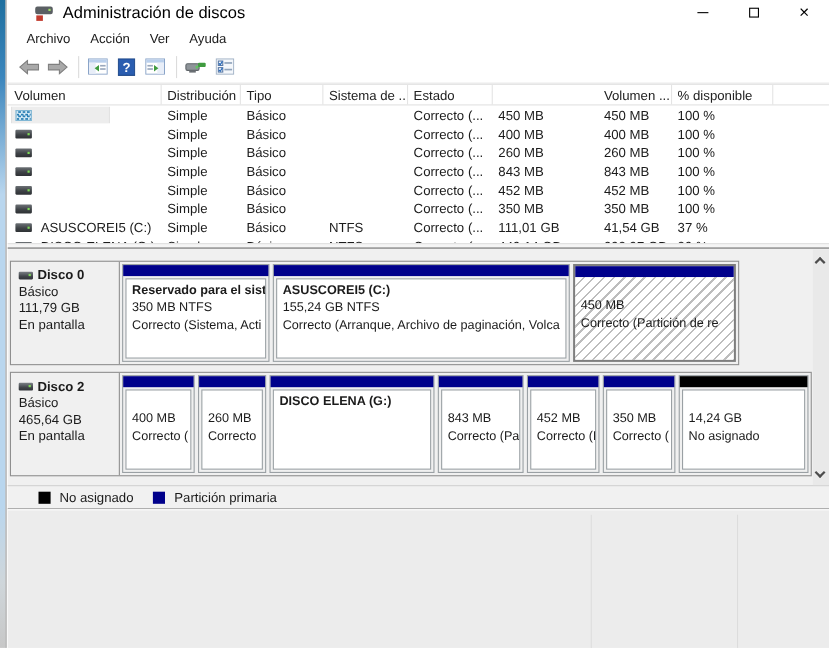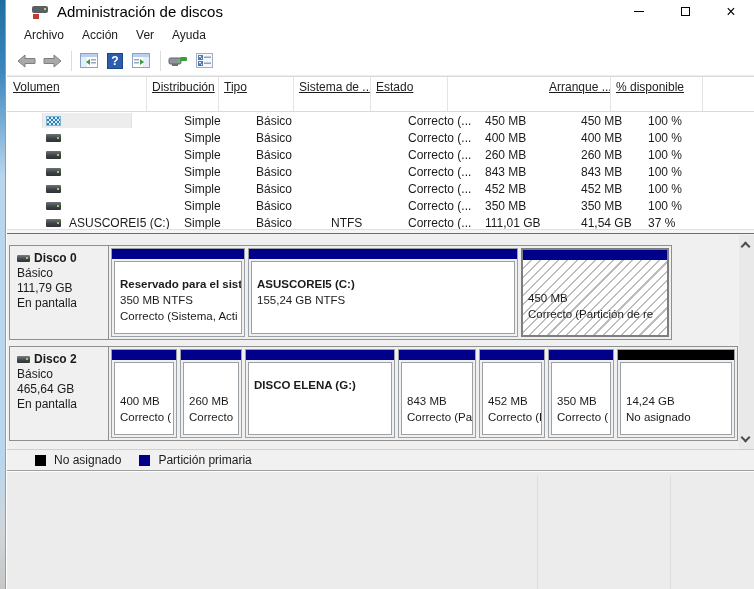--- a/index.html
+++ b/index.html
@@ -29,25 +29,25 @@
   
   .menubar { height:23px; display:flex; align-items:center; padding-left:8px; flex:none; }
   .menu-item { padding:2px 9px; }
 
   
   .toolbar { height:30px; display:flex; align-items:center; padding-left:7px; flex:none; border-bottom:1px solid #ececec; }
   .tbtn { width:24px; height:24px; display:flex; align-items:center; justify-content:center; margin-right:2px; }
   .tsep { width:1px; height:20px; background:#dcdcdc; margin:0 5px; }
 
   
-  .lv-header { height:36px; display:flex; border-top:1px solid #dadada; border-bottom:1px solid #dadada; flex:none; background:#fff;text-decoration:underline; }
+  .lv-header { height:20px; display:flex; border-top:1px solid #dadada; border-bottom:1px solid #dadada; flex:none; background:#fff; }
   .lv-hcell { height:100%; padding:3px 4px 0 5px; border-right:1px solid #e4e4e4; color:#222; overflow:hidden; white-space:nowrap; flex:none; }
   .lv-hcell.first { padding-left:6px; }
   .lv-hcell.fill { flex:1; border-right:none; }
-  .lv-body { flex:1; overflow:hidden; background:#fff;padding-left:32px; }
+  .lv-body { flex:1; overflow:hidden; background:#fff; }
   .lv-row { height:17px; display:flex; align-items:center; }
   .lv-cell { padding:0 5px; white-space:nowrap; overflow:hidden; flex:none; }
   .vol-wrap { display:flex; align-items:center; height:15px; width:88px; padding-left:3px; }
   .vol-wrap.hl { background:#ededed; outline:1px solid #e2e2e2; }
   .icon-drive { width:15px; height:8px; background:linear-gradient(#6d7276,#3f4347 55%,#2e3134); border-radius:1px; margin-right:8px; position:relative; flex:none; }
   .icon-drive::after { content:""; position:absolute; right:2px; top:3px; width:2px; height:2px; background:#7ed957; }
   .icon-sel { width:15px; height:10px; margin-right:8px; flex:none;
     background-image:repeating-conic-gradient(#2a7fb5 0% 25%, #d7ecf7 0% 50%);
     background-size:4px 4px; border:1px solid #7fb6d4; }
 
@@ -57,21 +57,21 @@
   
   .graphpane { height:216px; flex:none; background:#f0f0f0; border-top:1px solid #6e6e6e; position:relative; }
   .disk-row { position:absolute; left:2px; height:95px; display:flex; border:1px solid #8f8f8f; background:#f0f0f0; }
   .disk-label { width:99px; flex:none; border-right:1px solid #8f8f8f; padding:5px 7px; line-height:15px; }
   .disk-label .dname { font-weight:bold; display:flex; align-items:center;text-align:right; }
   .mini-drive { width:13px; height:7px; background:linear-gradient(#7b8085,#41454a 60%,#303338); border-radius:1px; margin-right:4px; position:relative; flex:none; }
   .mini-drive::after { content:""; position:absolute; right:2px; top:2px; width:2px; height:2px; background:#7ed957; }
   .parts { display:flex; gap:3px; padding:2px; }
   .part { border:1px solid #9aa0a4; display:flex; flex-direction:column; flex:none; background:#f0f0f0; }
   .part .bar { height:10px; flex:none; }
-  .part .pbody { flex:1; margin:2px; border:1px solid #9aa0a4; background:#fff; padding:14px 5px; overflow:hidden; line-height:16px; font-size:11.5px; }
+  .part .pbody { flex:1; margin:2px; border:1px solid #9aa0a4; background:#fff; padding:2px 5px; overflow:hidden; line-height:16px; font-size:11.5px; }
   .part .pname { font-weight:bold; white-space:nowrap; height:16px; }
   .part .pline { white-space:nowrap; height:16px; }
   .part.sel { border:2px solid #7e7e7e; }
   .part.sel .pbody { margin:0; border:none;
     background:repeating-linear-gradient(135deg,#ffffff 0px,#ffffff 5px,#bdbdbd 5px,#bdbdbd 6.5px); }
 
   
   .vscroll { position:absolute; top:1px; right:0; bottom:0; width:15px; background:#e9e9e9; }
   .chev { position:absolute; left:3px; width:7px; height:7px; border-left:2px solid #4d4d4d; border-top:2px solid #4d4d4d; }
   .chev.up { top:8px; transform:rotate(45deg); }
@@ -181,21 +181,21 @@
     </span>
   </div>
 
   <div class="lv-header" id="lv-header">
       <span class="lv-hcell first" style="width: 140px;">Volumen</span>
       <span class="lv-hcell" style="width: 72px;">Distribución</span>
       <span class="lv-hcell" style="width: 75px;">Tipo</span>
       <span class="lv-hcell" style="width: 77px;">Sistema de ...</span>
       <span class="lv-hcell" style="width: 77px;">Estado</span>
       <span class="lv-hcell" style="width: 96px; margin-top: 46px;">Capacidad</span>
-      <span class="lv-hcell" style="width: 67px;">Arranque ...</span>
+      <span class="lv-hcell" style="width: 67px;">Volumen ...</span>
       <span class="lv-hcell" style="width: 92px;">% disponible</span>
       <span class="lv-hcell fill"></span>
     </div>
   <div class="lv-body" id="lv-body">
       <div class="lv-row">
         <span class="lv-cell" style="width: 140px; padding-left: 4px;">
           <span class="vol-wrap hl">
             <span class="icon-sel"></span>
             <span></span>
           </span>
@@ -336,20 +336,21 @@
                 <div class="pname">Reservado para el sist</div>
                 <div class="pline">350 MB NTFS</div>
                 <div class="pline">Correcto (Sistema, Acti</div>
               </div>
             </div>
             <div class="part" style="width: 270px;">
               <div class="bar" style="background: rgb(0, 0, 139);"></div>
               <div class="pbody">
                 <div class="pname">ASUSCOREI5  (C:)</div>
                 <div class="pline">155,24 GB NTFS</div>
+                <div class="pline">Correcto (Arranque, Archivo de paginación, Volca</div>
               </div>
             </div>
             <div class="part sel" style="width: 148px;">
               <div class="bar" style="background: rgb(0, 0, 139);"></div>
               <div class="pbody">
                 <div class="pname">&nbsp;</div>
                 <div class="pline">450 MB</div>
                 <div class="pline">Correcto (Partición de re</div>
               </div>
             </div>

